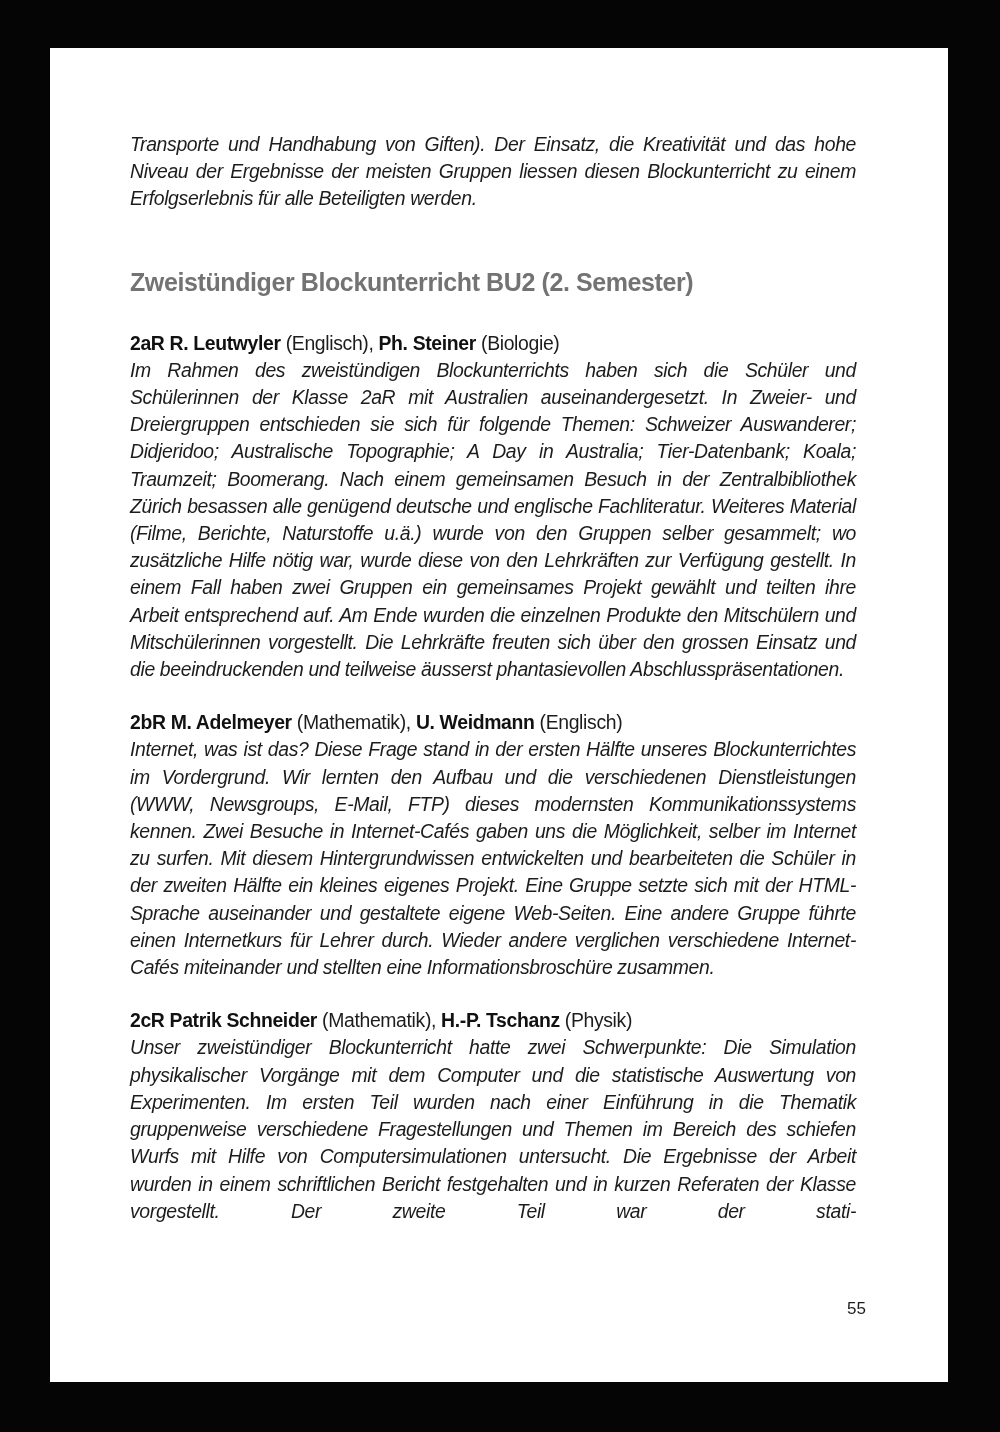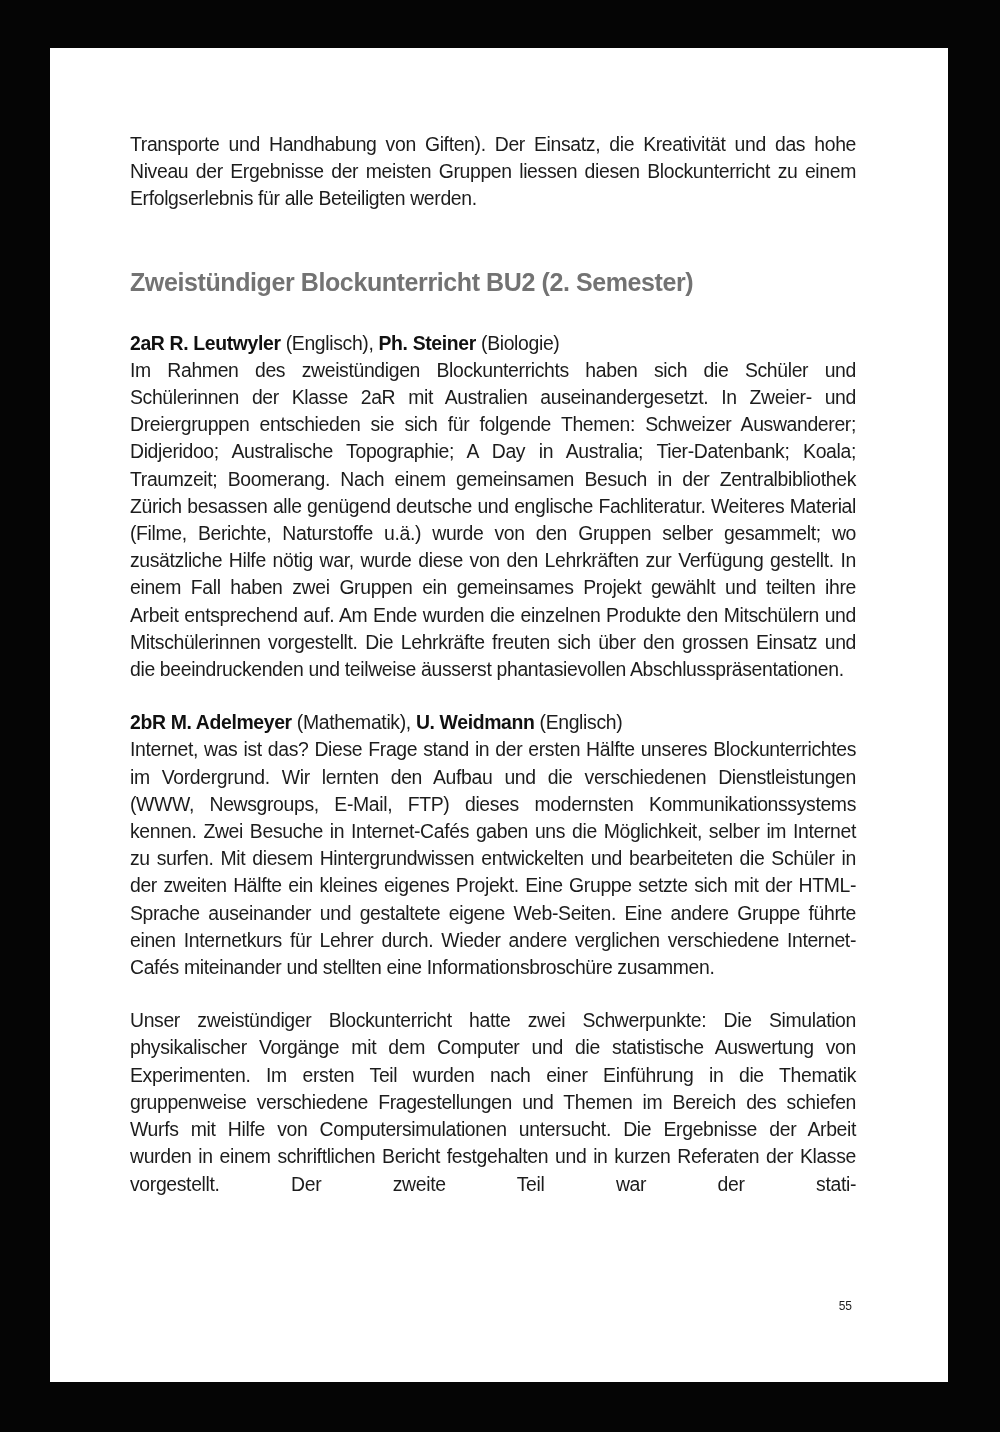--- a/index.html
+++ b/index.html
@@ -29,20 +29,21 @@
       font-family: "Liberation Sans", sans-serif;
       color: #1c1c1c;
       font-size: 19.4px;
       line-height: 27.2px;
       letter-spacing: -0.35px;
     }
     .content p {
       margin: 0;
       text-align: justify;
       hyphens: manual;
+      font-style: italic;
     }
     .content p.last-left {
       text-align-last: left;
     }
     .section-title {
       margin: 53px 0 0 0;
       font-size: 25px;
       line-height: 32px;
       font-weight: bold;
       letter-spacing: -0.4px;
@@ -53,24 +54,24 @@
     }
     .entry.first {
       margin-top: 32px;
     }
     .entry-head {
       display: block;
     }
     .b { font-weight: bold; color: #111; }
     .page-number {
       position: absolute;
-      right: 96px;
+      right: 82px;
       top: 1251px;
       font-family: "Liberation Sans", sans-serif;
-      font-size: 12px;
+      font-size: 17px;
       color: #1c1c1c;
     }
   </style>
 </head>
 <body>
 
 <div class="page">
   <div class="content">
 
     <p class="last-left">Transporte und Handhabung von Giften). Der Einsatz, die Kreativität und das hohe Niveau der Ergebnisse der meisten Gruppen liessen diesen Blockunter­richt zu einem Erfolgserlebnis für alle Beteiligten werden.</p>
@@ -93,18 +94,25 @@
         <span class="b">2bR</span>
         <span class="b">M. Adelmeyer</span>
         <span><span>(Mathematik)</span>,</span>
         <span class="b">U. Weidmann</span>
         <span>(Englisch)</span>
       </div>
       <p class="last-left">Internet, was ist das? Diese Frage stand in der ersten Hälfte unseres Block­unterrichtes im Vordergrund. Wir lernten den Aufbau und die verschiedenen Dienstleistungen (WWW, Newsgroups, E-Mail, FTP) dieses modernsten Kom­munikationssystems kennen. Zwei Besuche in Internet-Cafés gaben uns die Möglichkeit, selber im Internet zu surfen. Mit diesem Hintergrundwissen ent­wickelten und bearbeiteten die Schüler in der zweiten Hälfte ein kleines eige­nes Projekt. Eine Gruppe setzte sich mit der HTML-Sprache auseinander und gestaltete eigene Web-Seiten. Eine andere Gruppe führte einen Internetkurs für Lehrer durch. Wieder andere verglichen verschiedene Internet-Cafés mit­einander und stellten eine Informationsbroschüre zusammen.</p>
     </div>
 
     <div class="entry">
+      <div class="entry-head">
+        <span class="b">2cR</span>
+        <span class="b">Patrik Schneider</span>
+        <span><span>(Mathematik)</span>,</span>
+        <span class="b">H.-P. Tschanz</span>
+        <span>(Physik)</span>
+      </div>
       <p style="text-align-last: justify;">Unser zweistündiger Blockunterricht hatte zwei Schwerpunkte: Die Simula­tion physikalischer Vorgänge mit dem Computer und die statistische Aus­wertung von Experimenten. Im ersten Teil wurden nach einer Einführung in die Thematik gruppenweise verschiedene Fragestellungen und Themen im Bereich des schiefen Wurfs mit Hilfe von Computersimulationen untersucht. Die Ergebnisse der Arbeit wurden in einem schriftlichen Bericht festgehalten und in kurzen Referaten der Klasse vorgestellt. Der zweite Teil war der stati-</p>
     </div>
 
   </div>
   <div class="page-number">55</div>
 </div>
 
 </body></html>

